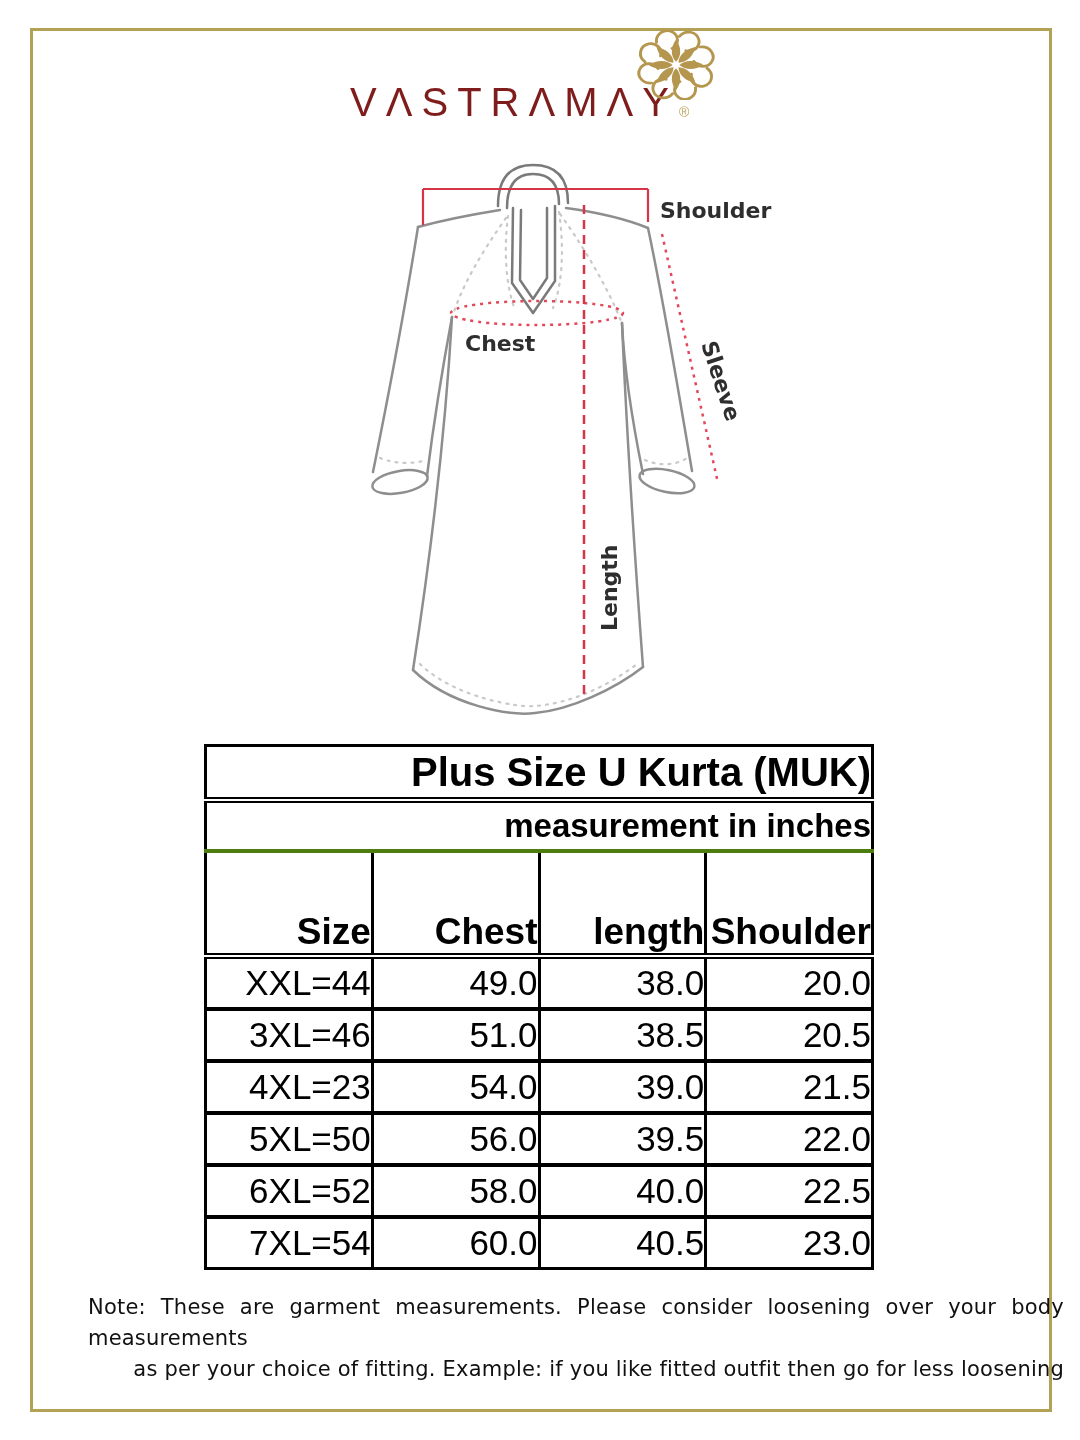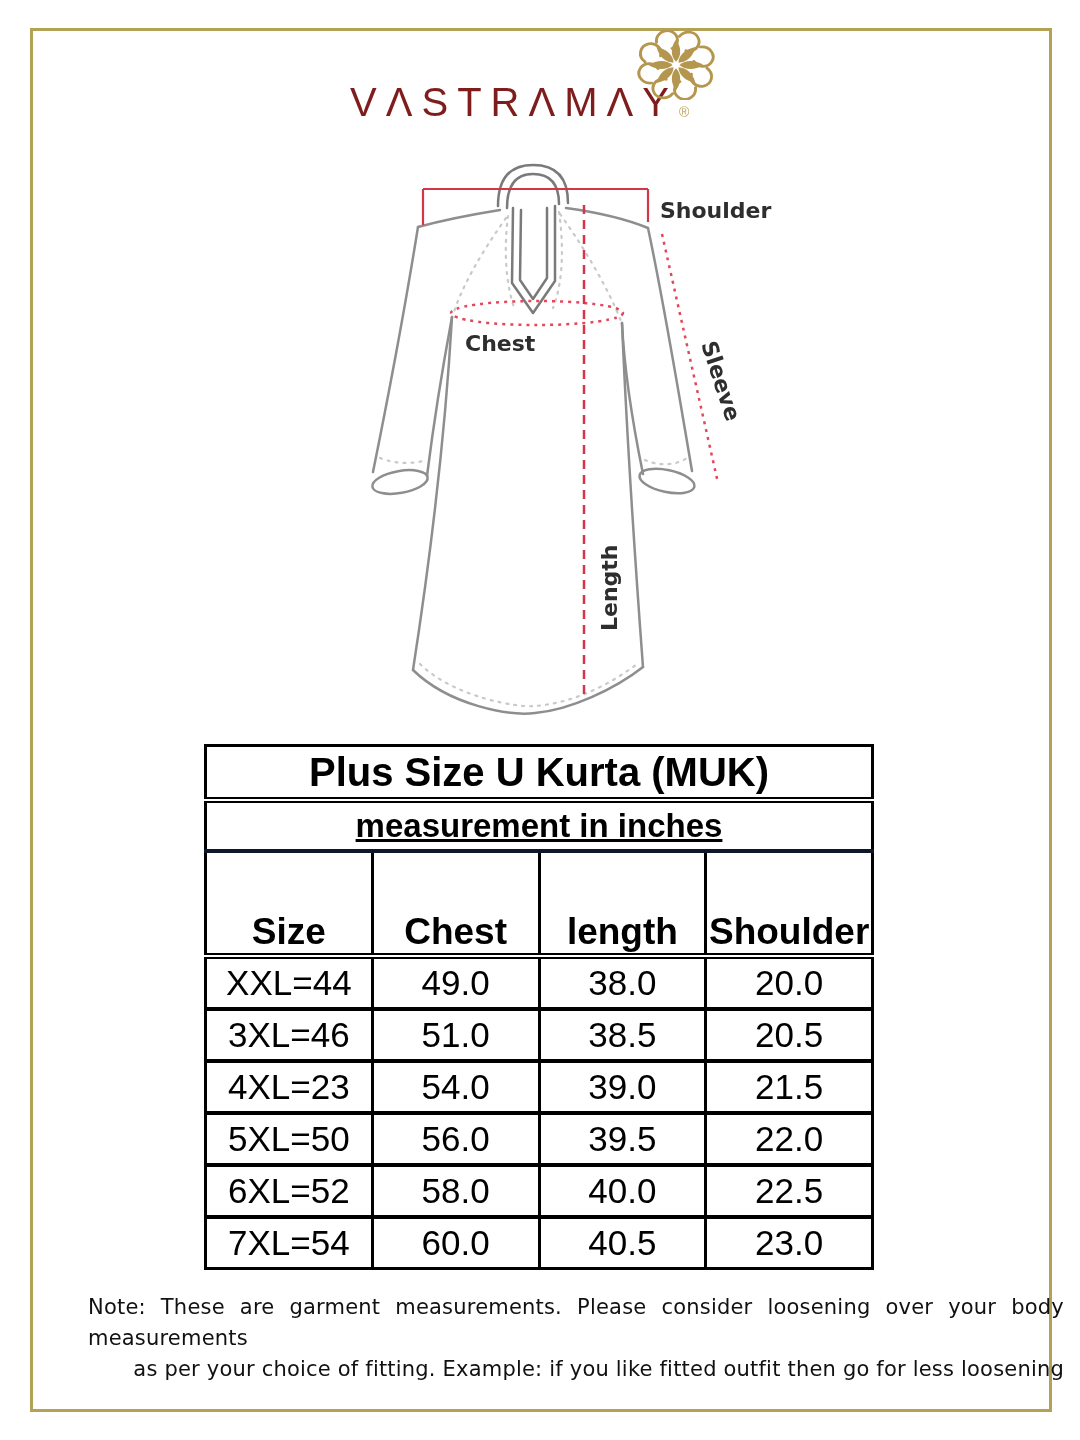--- a/index.html
+++ b/index.html
@@ -12,23 +12,23 @@
   #brand{position:absolute;left:0;top:80px;width:100%;height:70px;}
   #wordmark{position:absolute;left:50%;top:0;transform:translateX(-50%) translateX(-26px);
             font-size:40px;letter-spacing:9px;color:#7f1d1d;white-space:nowrap;}
   #regmark{position:absolute;left:679px;top:24px;font-size:14px;color:#bda35d;}
   #ornament{position:absolute;left:633px;top:-50px;}
   
   #diagram{position:absolute;left:360px;top:158px;width:420px;height:560px;}
   
   #size-table{position:absolute;left:204px;top:744px;width:670px;border-collapse:collapse;
               table-layout:fixed;border:3px solid #000;color:#000;}
-  #size-table td,#size-table th{text-align:center;padding:0;}
+  #size-table td,#size-table th{text-align:right;padding:0;}
   tr.title-row td{height:50px;font-size:40px;font-weight:bold;border-bottom:6px double #000;}
-  tr.subtitle-row td{height:46px;font-size:33px;font-weight:bold;border-bottom:4px solid #0f172a;text-decoration:underline;}
+  tr.subtitle-row td{height:46px;font-size:33px;font-weight:bold;border-bottom:4px solid #4d7c0f;}
   tr.cols-row th{height:100px;font-size:37px;font-weight:bold;vertical-align:bottom;
                  padding-bottom:10px;border-bottom:6px double #000;}
   tr.cols-row th + th, tr.data-row td + td{border-left:3px solid #000;}
   tr.data-row td{height:48px;font-size:35px;font-weight:normal;border-top:4px solid #000;}
   
   #note{position:absolute;left:52px;top:1292px;width:976px;
         font-family:"DejaVu Sans",sans-serif;font-size:21px;line-height:31px;
         letter-spacing:0.2px;color:#111;margin-left:36px;}
   #note .l1{text-align:justify;text-align-last:justify;}
   #note .l2{text-align:right;}

